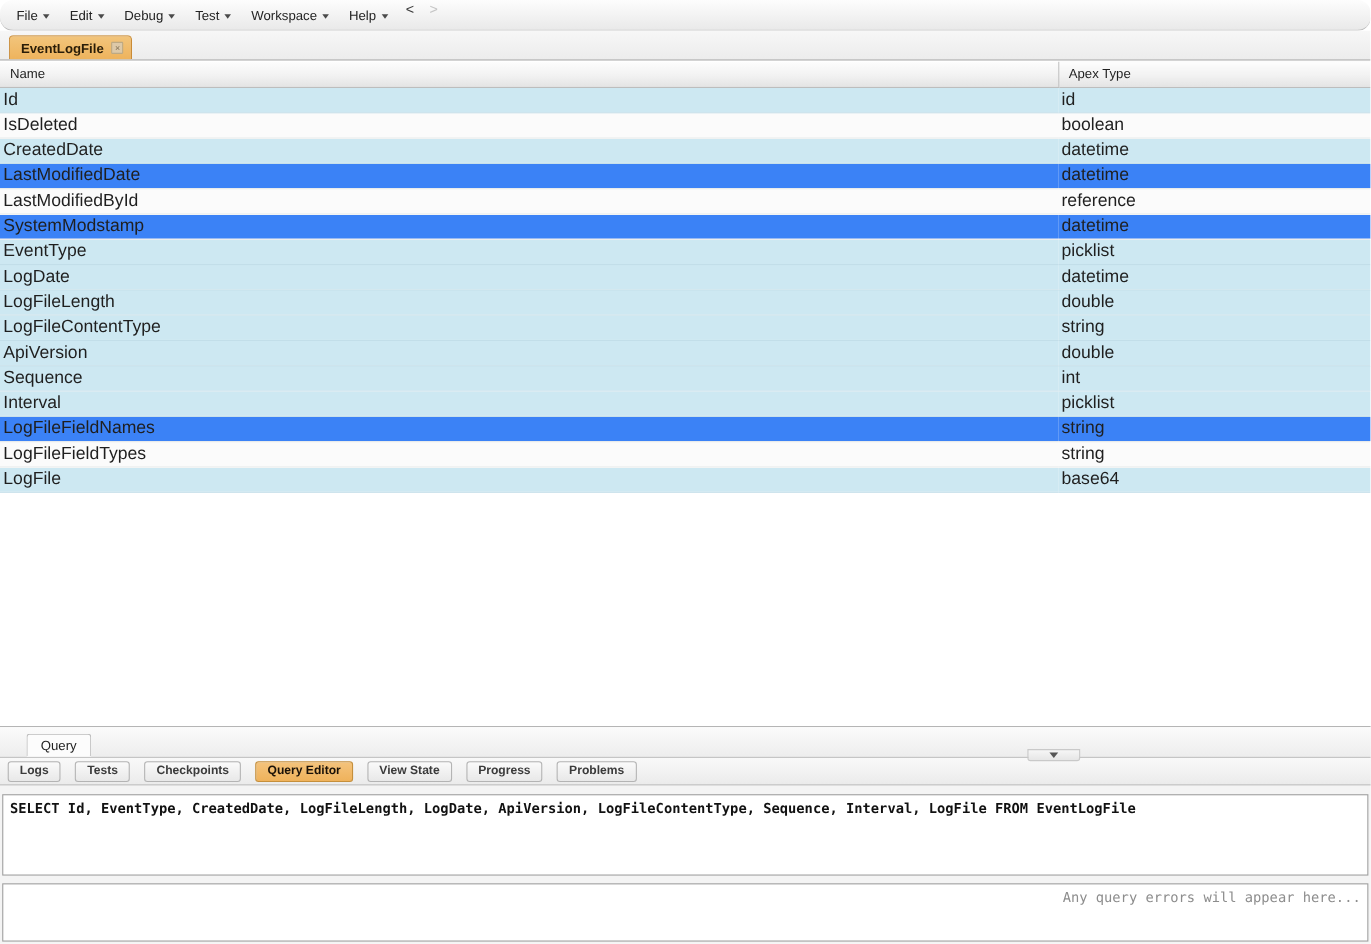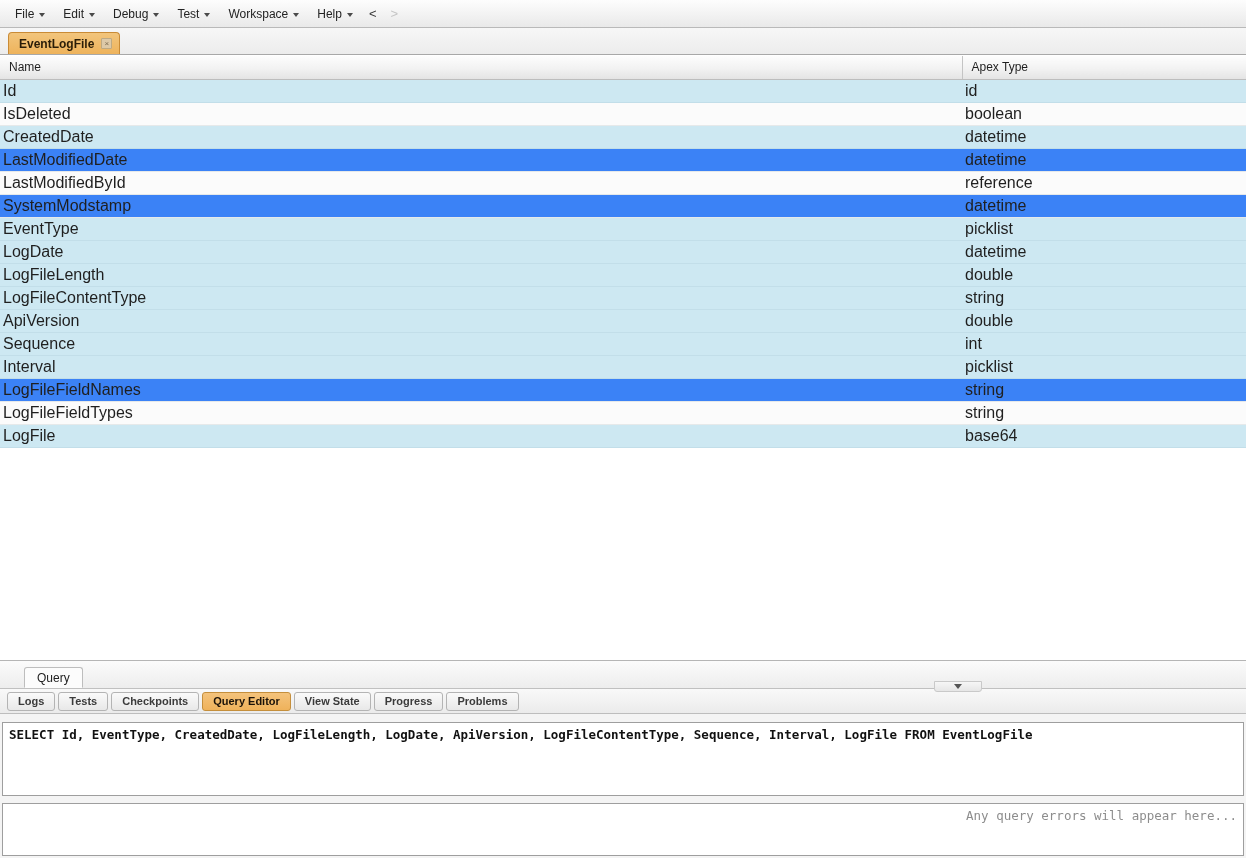--- a/index.html
+++ b/index.html
@@ -13,22 +13,22 @@
     color: #1a1a1a;
     -webkit-font-smoothing: antialiased;
   }
 
   
   #menubar {
     height: 28px;
     background: linear-gradient(to bottom, #fdfdfd 0%, #f3f3f3 50%, #e9e9e9 100%);
     border-bottom: 1px solid #b9b9b9;
     display: flex;
-    align-items: center;
     padding-left: 6px;
+    border-radius: 12px;
   }
   .menu-item {
     display: flex;
     align-items: center;
     gap: 5px;
     padding: 3px 9px;
     font-size: 12px;
     color: #232323;
     cursor: default;
     border-radius: 2px;
@@ -185,21 +185,21 @@
   }
 
   
   #viewtabs {
     height: 25px;
     background: linear-gradient(to bottom, #f9f9f9, #ebebeb);
     border-bottom: 1px solid #bdbdbd;
     display: flex;
     align-items: center;
     padding-left: 7px;
-    gap: 3px;
+    gap: 13px;
   }
   .v-tab {
     height: 19px;
     line-height: 17px;
     padding: 0 10px;
     background: linear-gradient(to bottom, #fafafa, #e8e8e8);
     border: 1px solid #b4b4b4;
     border-radius: 3px;
     font-size: 11px;
     font-weight: bold;

